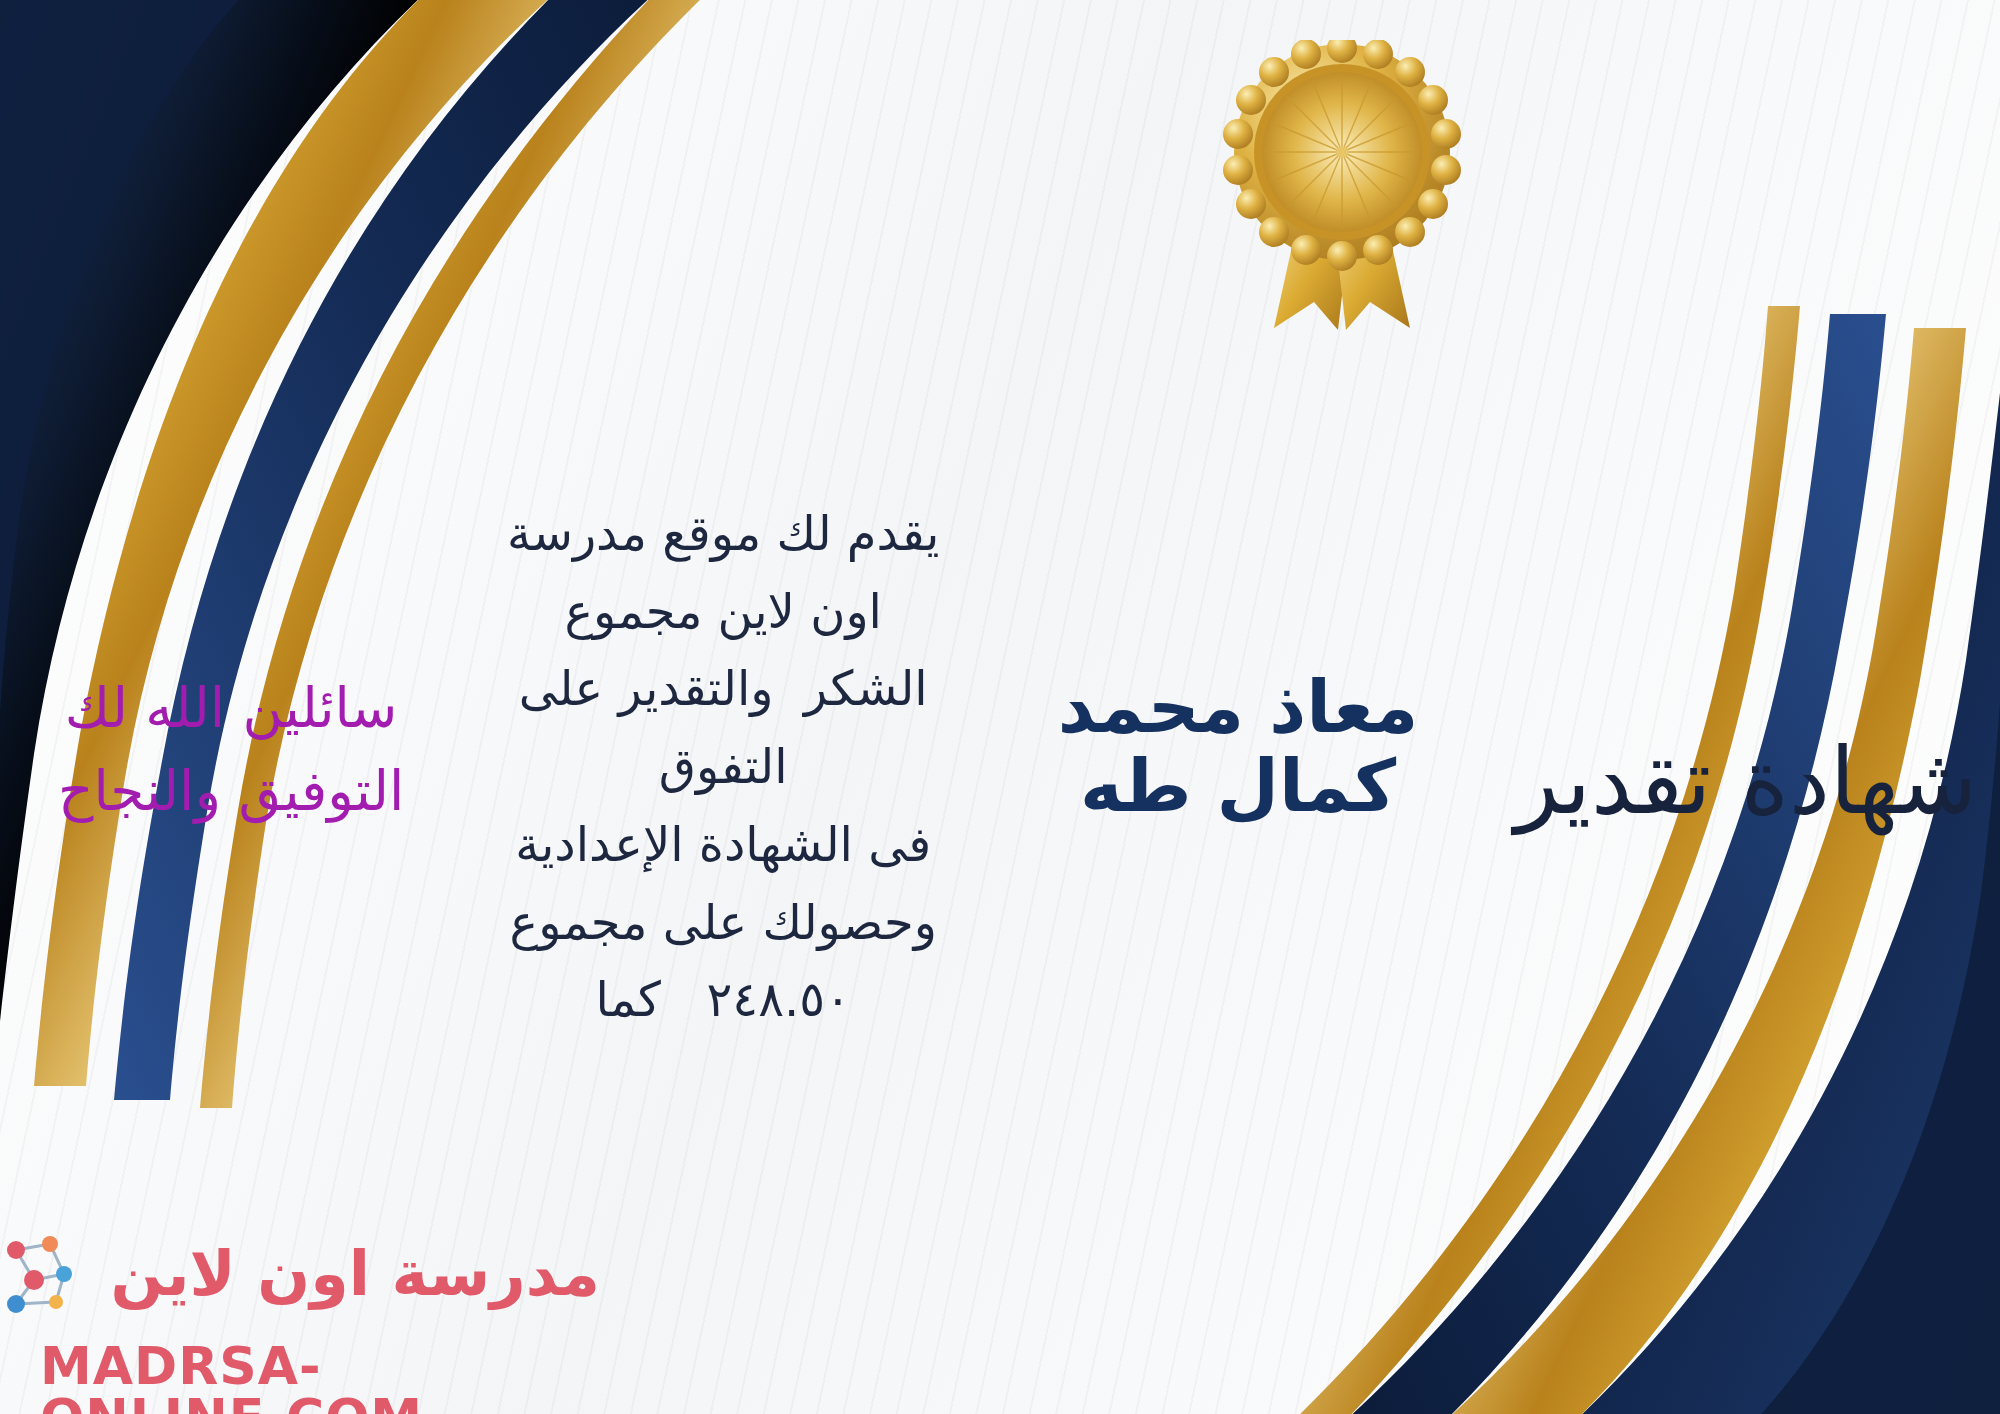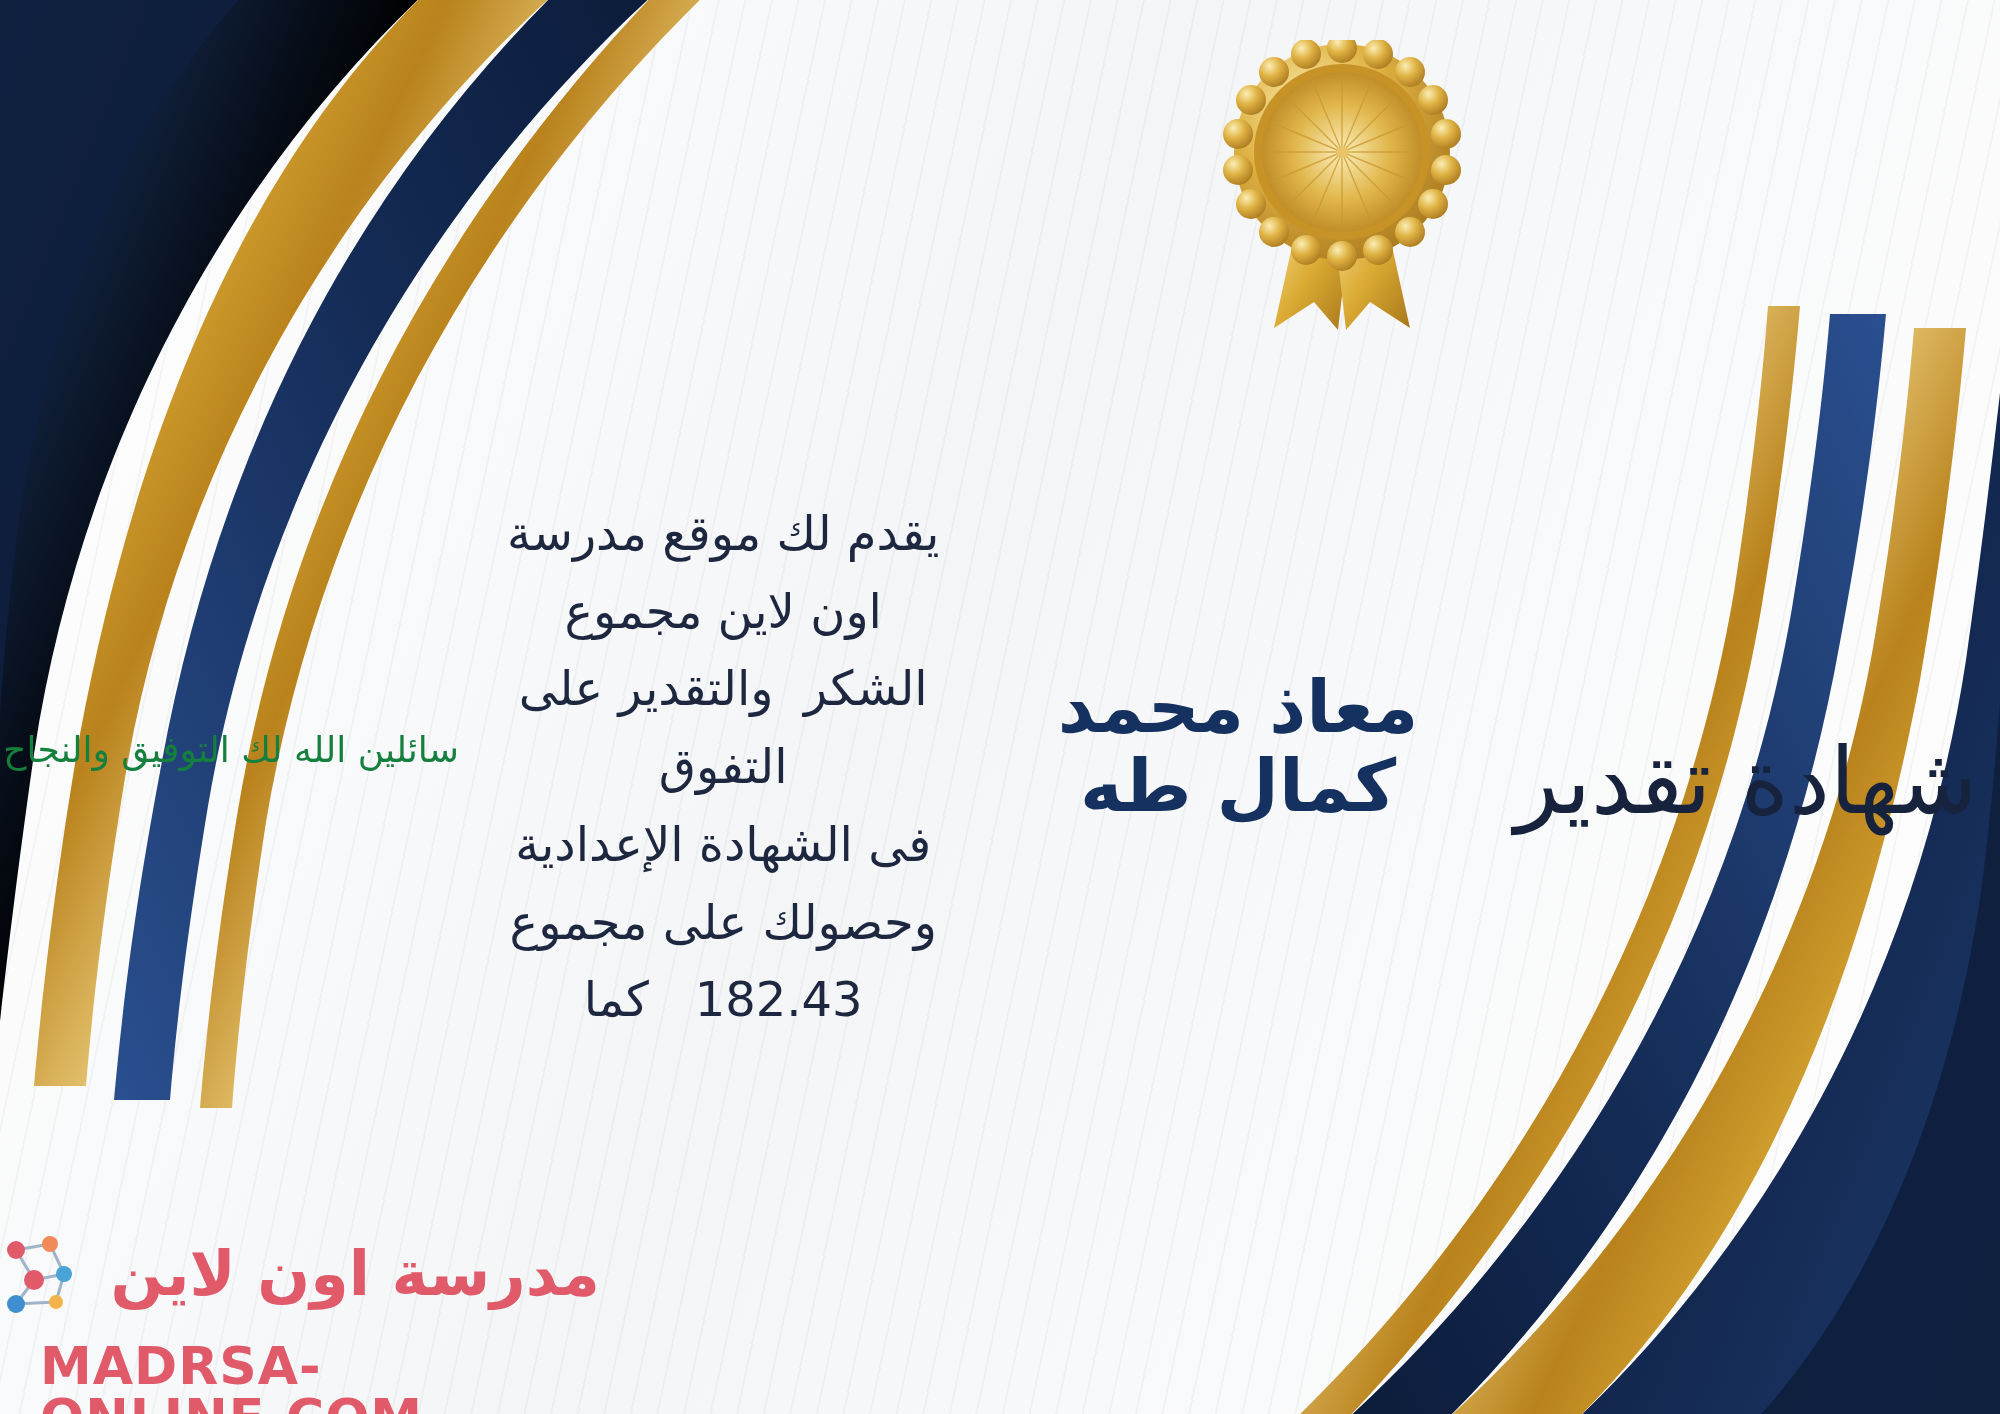--- a/index.html
+++ b/index.html
@@ -100,22 +100,22 @@
 
   .body-line {
     display: block;
     white-space: pre-wrap;
   }
 
   .closing-line {
     margin-top: 85px;
     width: 1820px;
     text-align: center;
-    color: #15803d;
-    font-size: 36px;
+    color: #a21caf;
+    font-size: 55px;
     font-weight: 400;
     line-height: 1.5;
   }
 
   
   .logo {
     position: absolute;
     left: 40px;
     bottom: 40px;
     width: 560px;
@@ -301,21 +301,21 @@
   </div>
 
   <div class="content">
 
     <div class="cert-title">شهادة تقدير</div>
 
     <div class="recipient-name">معاذ محمد كمال طه</div>
 
     <div class="body-block">
       <span class="body-line">يقدم لك موقع مدرسة اون لاين مجموع الشكر  والتقدير على التفوق</span>
-      <span class="body-line">فى الشهادة الإعدادية وحصولك على مجموع  182.43   كما</span>
+      <span class="body-line">فى الشهادة الإعدادية وحصولك على مجموع  ٢٤٨.٥٠   كما</span>
     </div>
 
     <div class="closing-line">سائلين الله لك التوفيق  والنجاح</div>
   </div>
 
   <div class="logo">
     <div class="logo-row">
       <span class="logo-arabic">مدرسة اون لاين</span>
       <span class="logo-mark">
         <svg width="96" height="96" viewBox="0 0 96 96" xmlns="http://www.w3.org/2000/svg">

